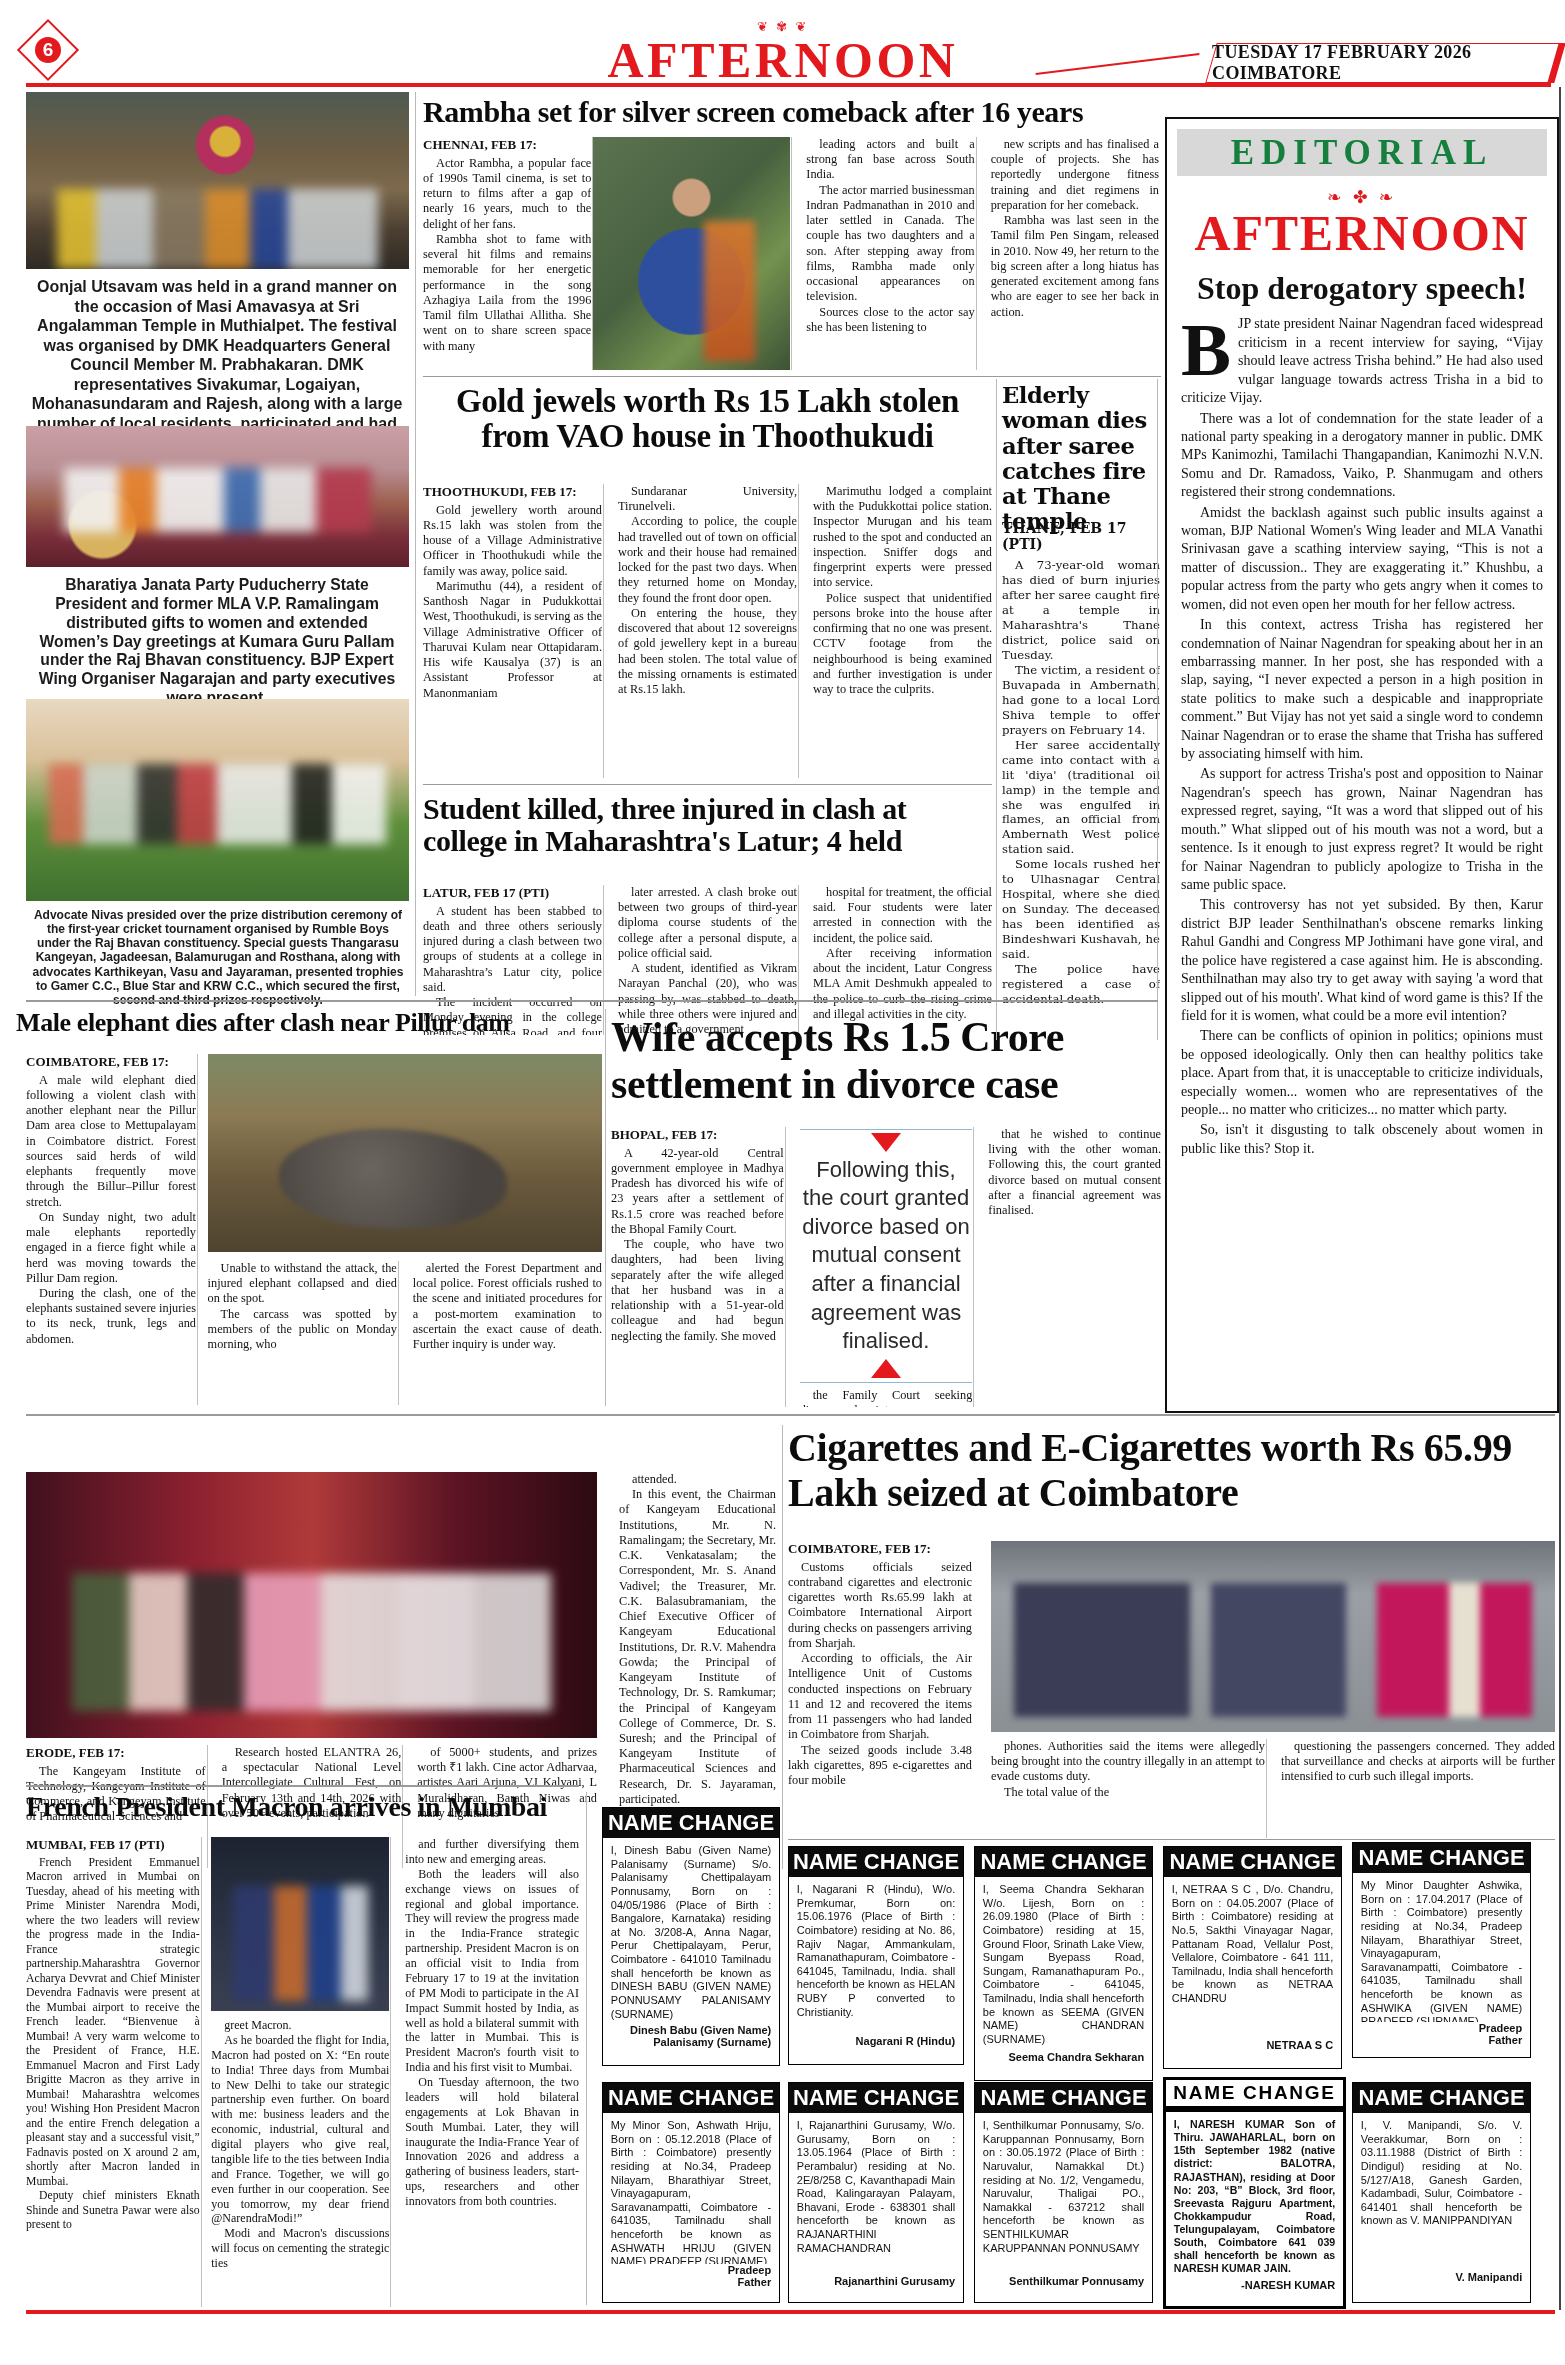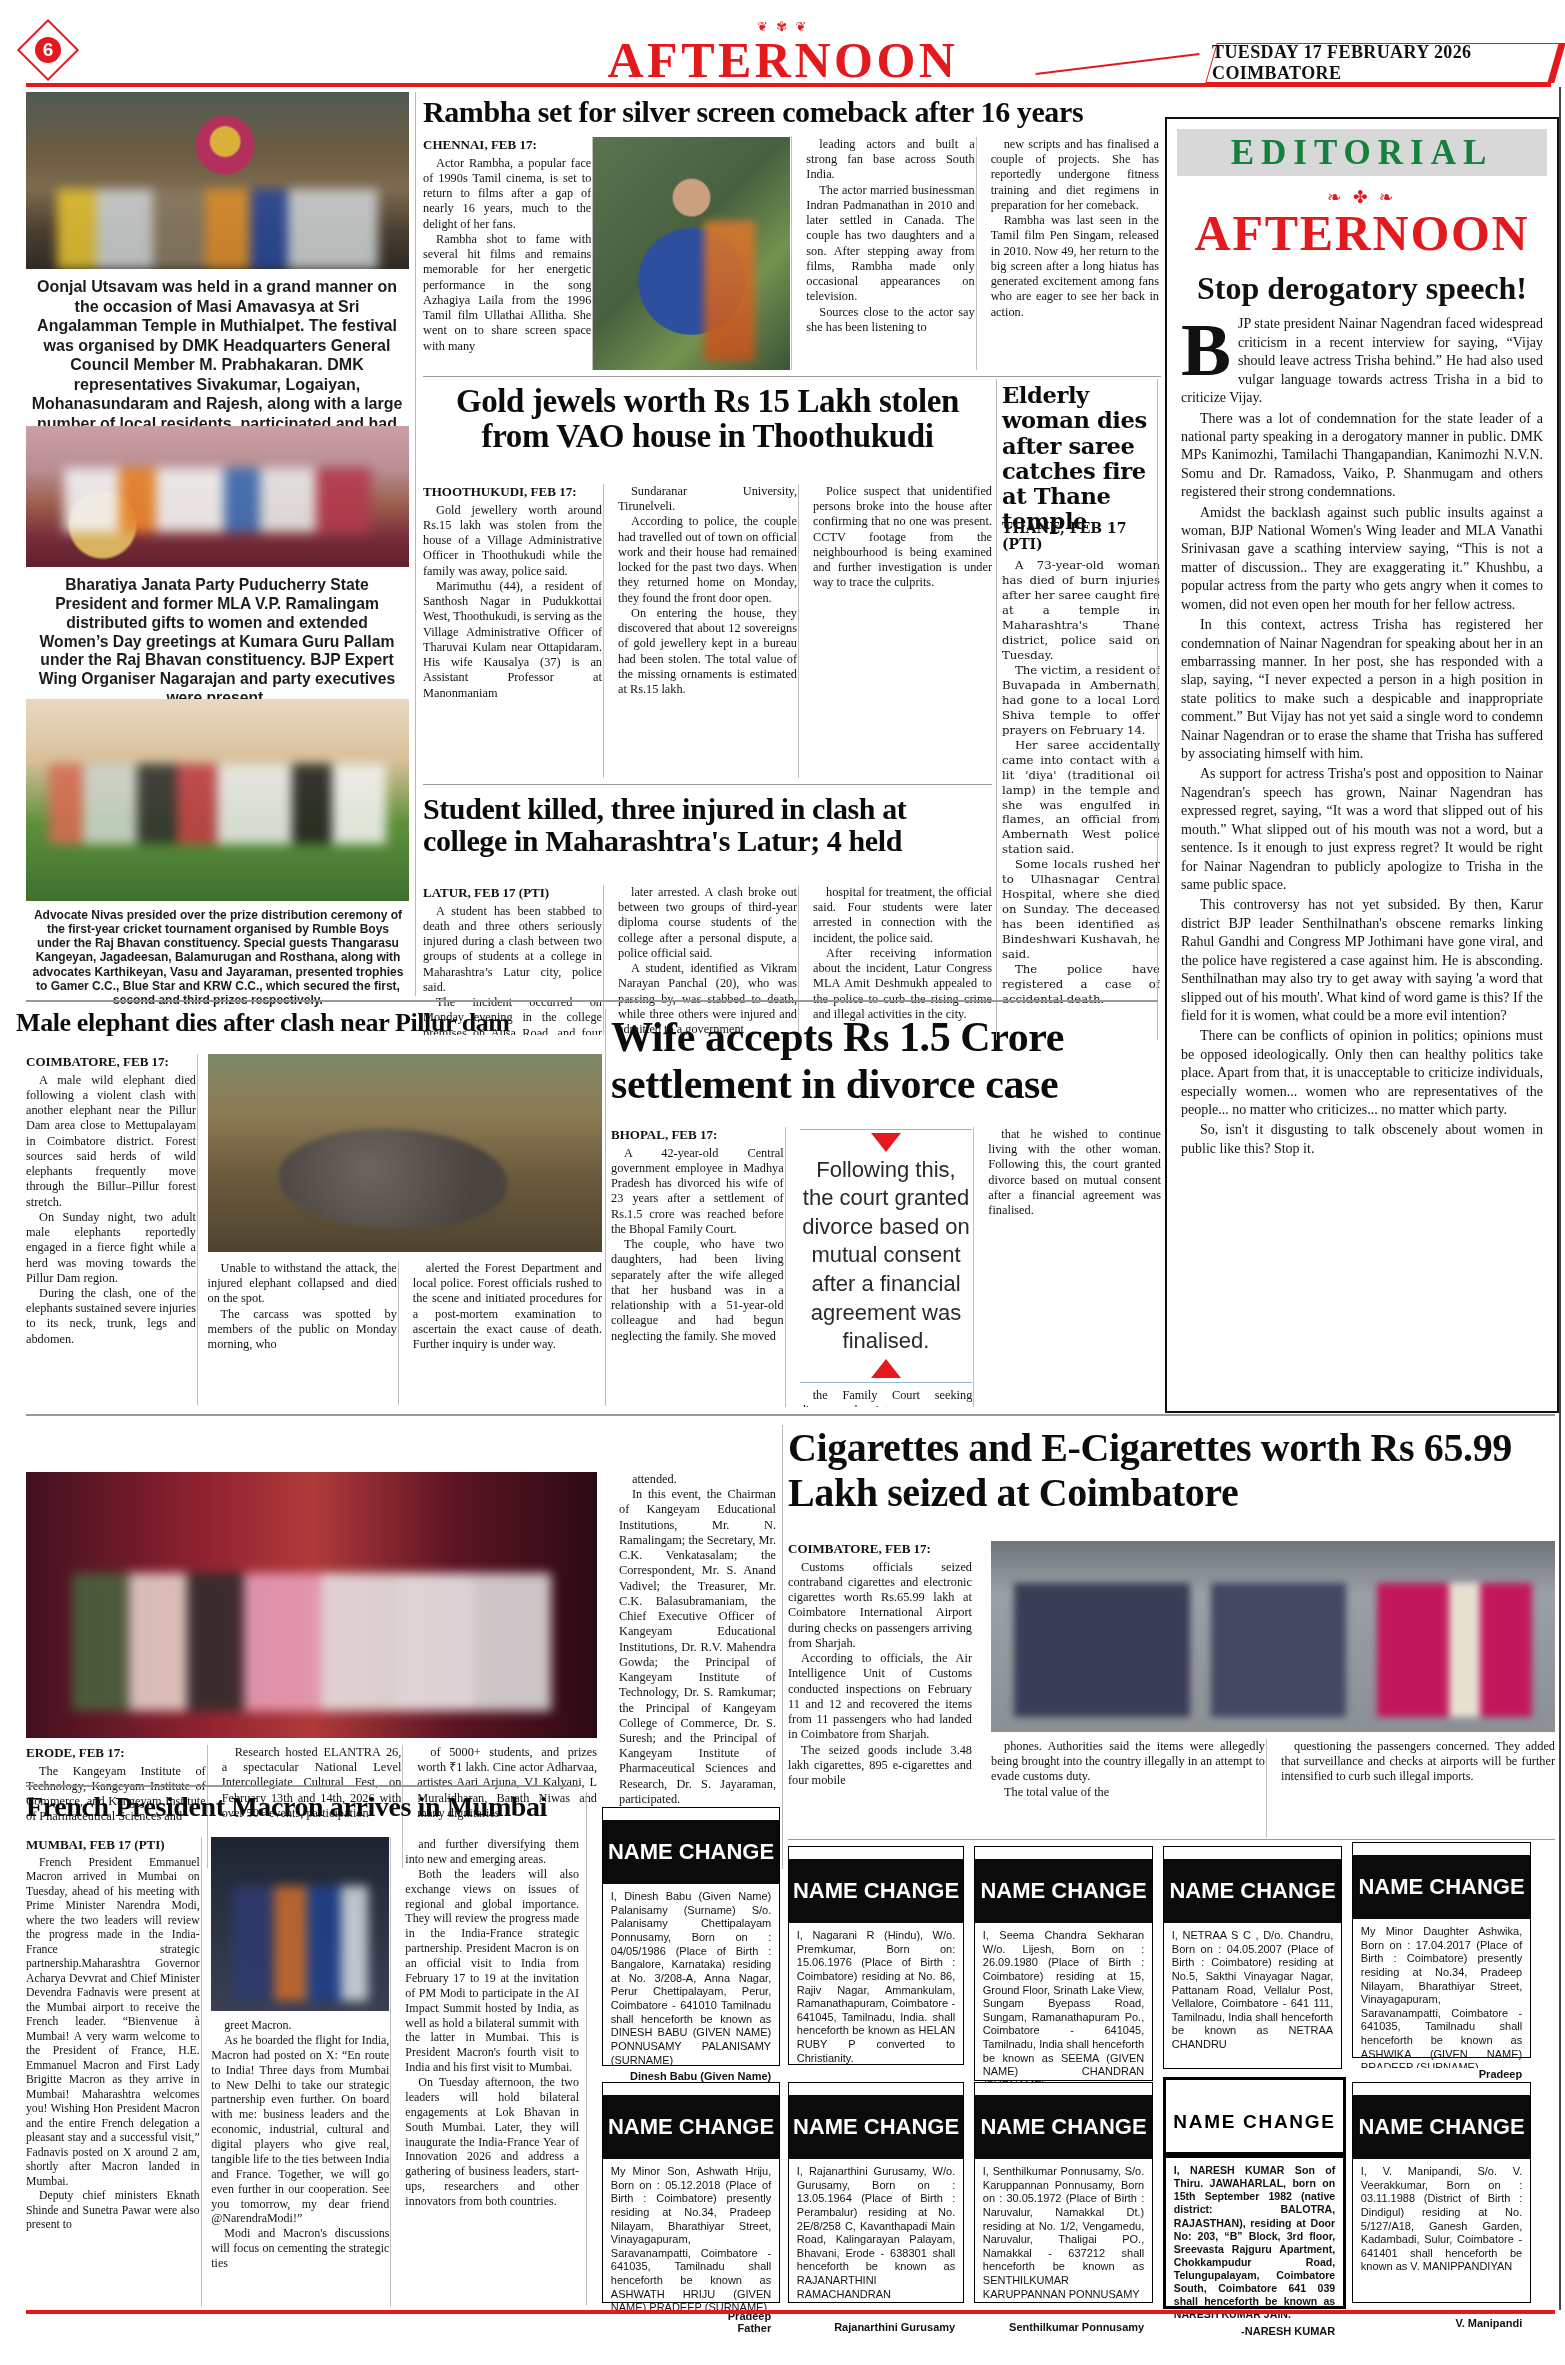--- a/index.html
+++ b/index.html
@@ -92,21 +92,21 @@
   .ed-lead{text-indent:0 !important;}
   .dropcap{float:left;font-size:75px;line-height:.78;font-weight:bold;margin:5.2px 7px 0 0;}
 
   
   .vrule{background:#b9b9b9;width:0.9px;}
   .hrule{background:#9a9a9a;height:1.7px;}
 
   
   .nc{border:1.7px solid #000;background:#fff;font-family:"Liberation Sans",sans-serif;}
   .nc-head{background:#0b0b0b;color:#fff;text-align:center;font-weight:bold;font-size:22px;letter-spacing:0px;
-       padding:19px 0;font-family:"Liberation Sans",sans-serif;transform-origin:center;margin-top:12px;}
+       padding:2px 0;font-family:"Liberation Sans",sans-serif;transform-origin:center;}
   .nc-body{padding:6px 7.8px;font-size:11px;line-height:1.24;text-align:justify;overflow:hidden;}
   .nc-body p{margin:0;}
   .nc-sig{padding:0 7.8px 5.2px 7.8px;font-size:11px;font-weight:bold;text-align:right;}
   .nc-sig p{margin:0;}
   .nc-alt{border-width:3.5px;}
   .nc-alt .nc-head{background:#fff;color:#000;border-bottom:6px solid #000;font-size:19px;letter-spacing:1.7px;}
   .nc-alt .nc-body{font-weight:bold;font-size:10.6px;}
 </style>
 </head>
 <body>
@@ -164,20 +164,21 @@
           <p>Gold jewellery worth around Rs.15 lakh was stolen from the house of a Village Administrative Officer in Thoothukudi while the family was away, police said.</p>
           <p>Marimuthu (44), a resident of Santhosh Nagar in Pudukkottai West, Thoothukudi, is serving as the Village Administrative Officer of Tharuvai Kulam near Ottapidaram. His wife Kausalya (37) is an Assistant Professor at Manonmaniam</p>
         </div>
     </div>
     <div class="c body">
         <p>Sundaranar University, Tirunelveli.</p>
         <p>According to police, the couple had travelled out of town on official work and their house had remained locked for the past two days. When they returned home on Monday, they found the front door open.</p>
         <p>On entering the house, they discovered that about 12 sovereigns of gold jewellery kept in a bureau had been stolen. The total value of the missing ornaments is estimated at Rs.15 lakh.</p>
       </div>
     <div class="c body">
+        <p>Marimuthu lodged a complaint with the Pudukkottai police station. Inspector Murugan and his team rushed to the spot and conducted an inspection. Sniffer dogs and fingerprint experts were pressed into service.</p>
         <p>Police suspect that unidentified persons broke into the house after confirming that no one was present. CCTV footage from the neighbourhood is being examined and further investigation is under way to trace the culprits.</p>
       </div>
   </div>
 
   <div class="abs hl serif2" style="left:1002px;top:383px;width:158px;font-size:22.6px;line-height:1.12;">Elderly woman dies after saree catches fire at Thane temple</div>
   <div class="abs serif2" style="left:1002px;top:520px;width:158px;font-weight:bold;font-size:14px;">THANE, FEB 17 (PTI)</div>
   <div class="abs body serif2" style="left:1002px;top:558px;width:158px;height:480px;font-size:11.7px;line-height:1.28;">
       <p>A 73-year-old woman has died of burn injuries after her saree caught fire at a temple in Maharashtra's Thane district, police said on Tuesday.</p>
       <p>The victim, a resident of Buvapada in Ambernath, had gone to a local Lord Shiva temple to offer prayers on February 14.</p>
       <p>Her saree accidentally came into contact with a lit 'diya' (traditional oil lamp) in the temple and she was engulfed in flames, an official from Ambernath West police station said.</p>

